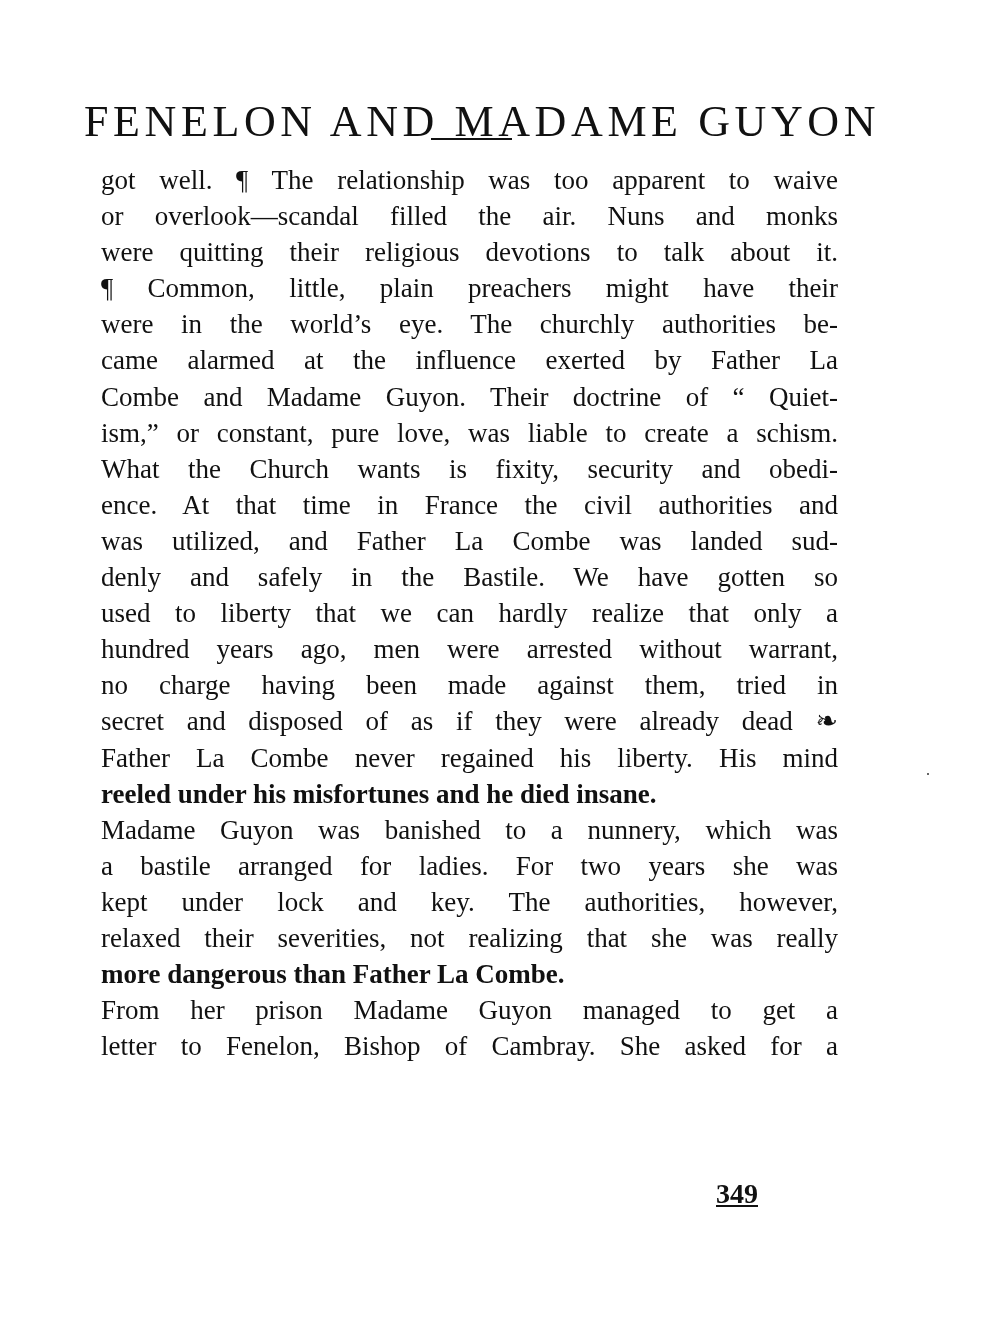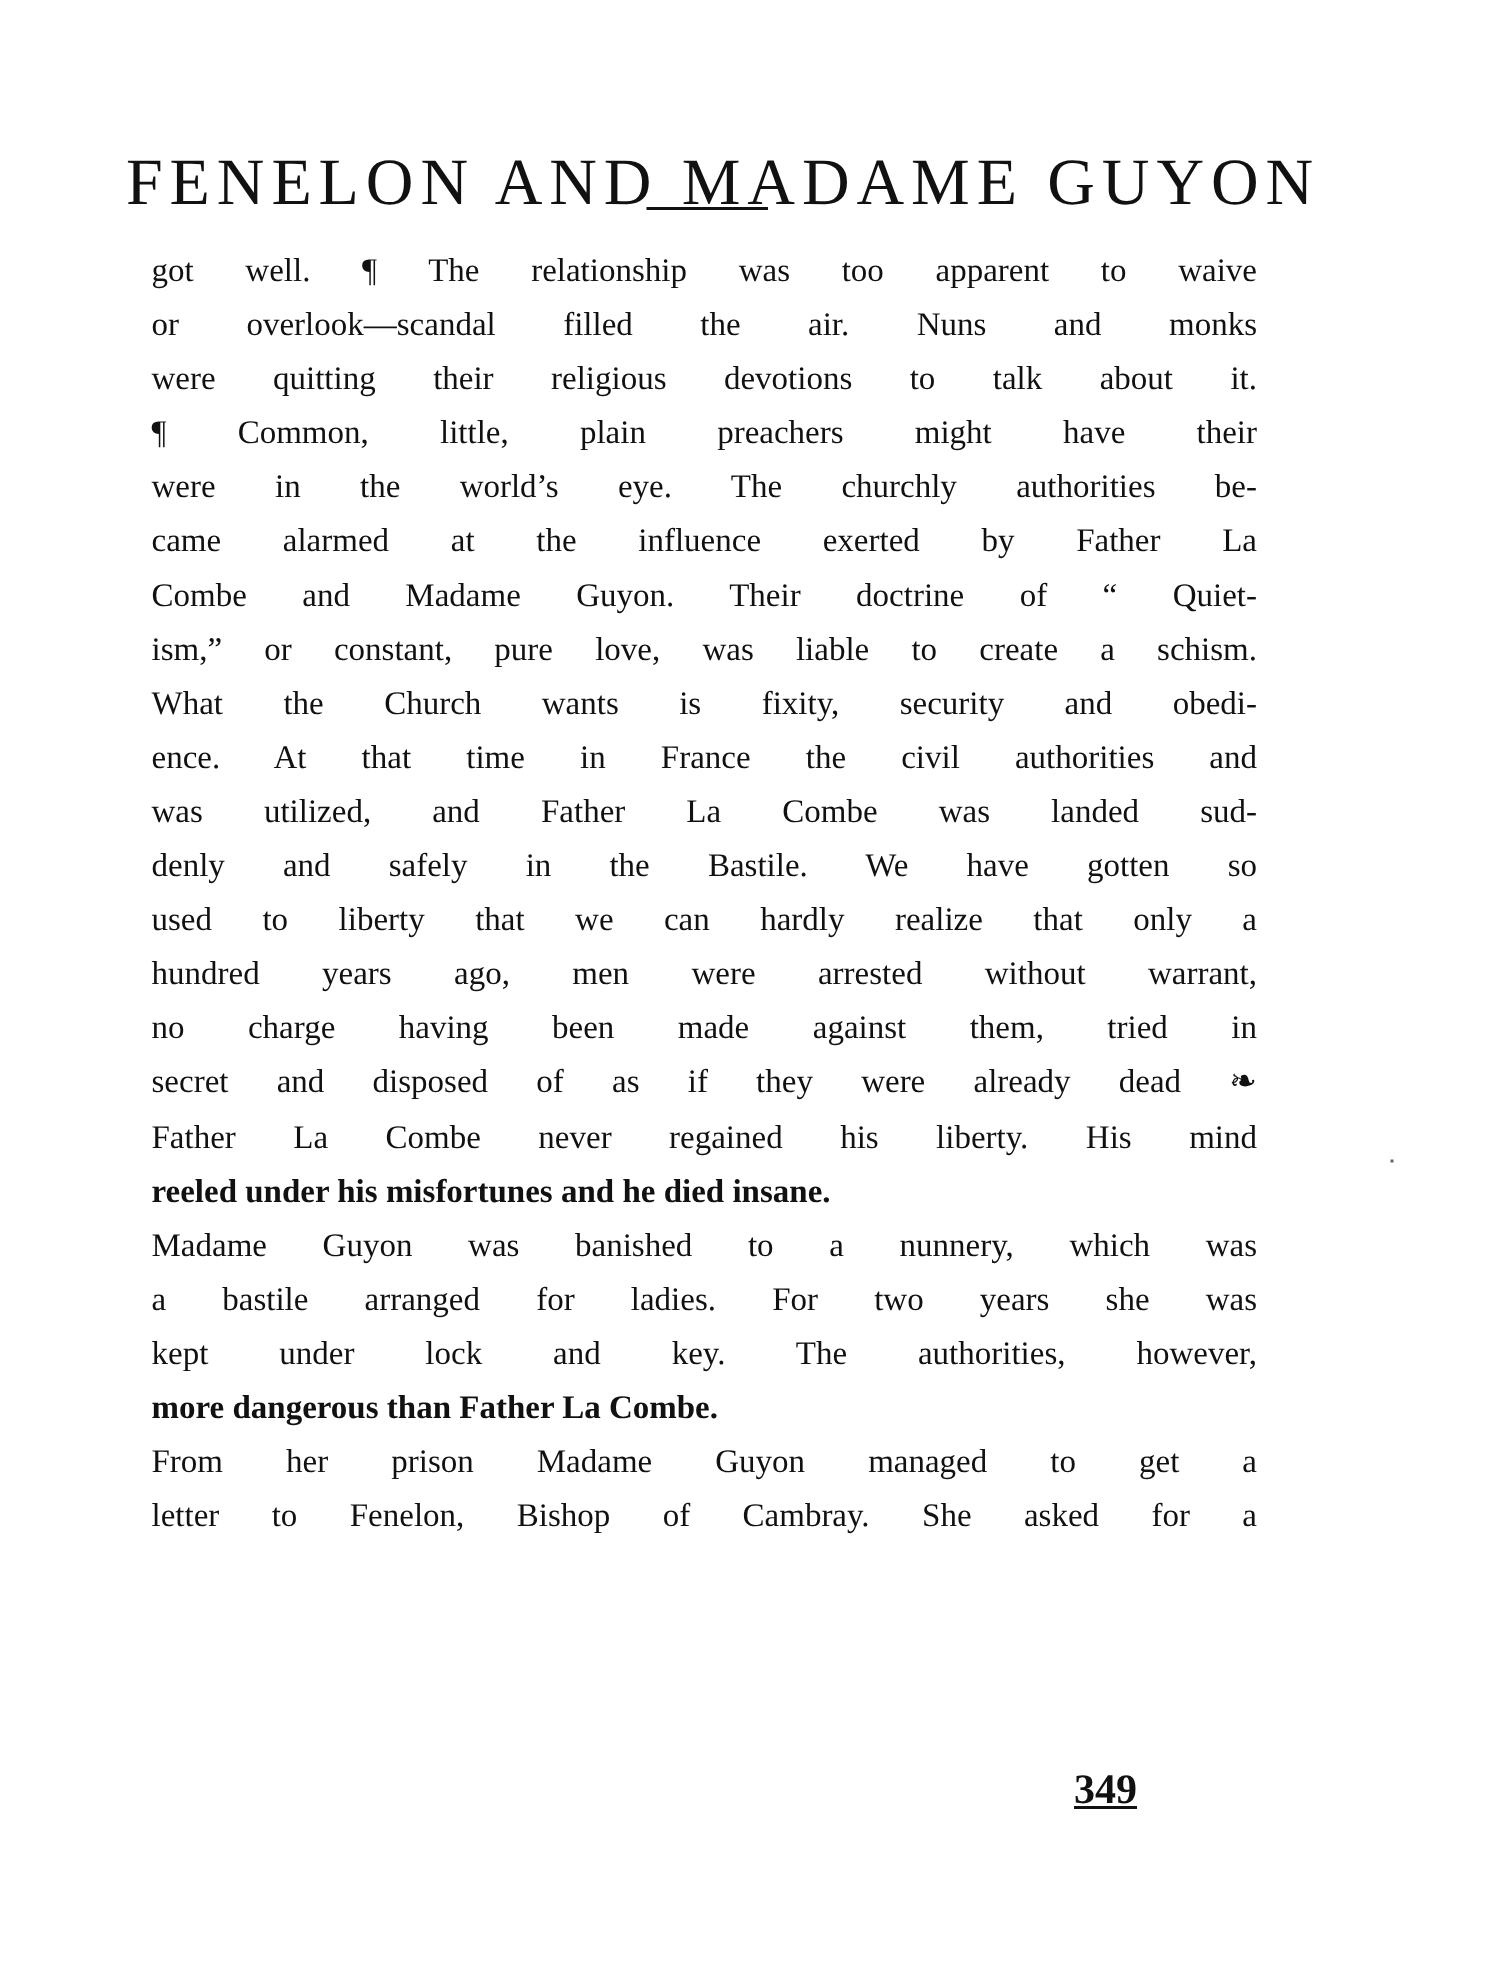--- a/index.html
+++ b/index.html
@@ -1,20 +1,20 @@
 <!DOCTYPE html>
 <html><head>
 <meta charset="utf-8">
 <style>
   html, body { margin:0; padding:0; background:#ffffff; }
   body { width:1000px; height:1325px; position:relative; overflow:hidden; font-family:"Liberation Serif", "DejaVu Serif", serif; color:#111; }
   .header { position:absolute; left:84px; top:84px; width:738px; font-size:44px; letter-spacing:4.6px; white-space:nowrap; line-height:44px;margin-top:16px; }
   .rule { position:absolute; left:431px; top:138px; width:81px; height:2px; background:#111; }
   .body { position:absolute; left:101px; top:162px; width:737px; }
-  .line { height:36.1px; line-height:36px; font-size:22px; white-space:nowrap; text-align:justify; text-align-last:justify; }
+  .line { height:36.1px; line-height:36px; font-size:27px; white-space:nowrap; text-align:justify; text-align-last:justify; }
   .line.last { text-align-last:left;font-weight:bold; }
   .pagenum { position:absolute; left:716px; top:1176px; font-size:28px; font-weight:bold; line-height:36px;text-decoration:underline; }
   .speck { position:absolute; left:927px; top:773px; width:2px; height:2px; background:#666; }
 </style>
 </head>
 <body>
 
 <div class="header">FENELON AND MADAME GUYON</div>
 <div class="rule"></div>
 
@@ -33,19 +33,20 @@
     <div class="line">denly and safely in the Bastile. We have gotten so</div>
     <div class="line">used to liberty that we can hardly realize that only a</div>
     <div class="line">hundred years ago, men were arrested without warrant,</div>
     <div class="line">no charge having been made against them, tried in</div>
     <div class="line">secret and disposed of as if they were already dead ❧</div>
     <div class="line">Father La Combe never regained his liberty. His mind</div>
     <div class="line last">reeled under his misfortunes and he died insane.</div>
     <div class="line">Madame Guyon was banished to a nunnery, which was</div>
     <div class="line">a bastile arranged for ladies. For two years she was</div>
     <div class="line">kept under lock and key. The authorities, however,</div>
+    <div class="line">relaxed their severities, not realizing that she was really</div>
     <div class="line last">more dangerous than Father La Combe.</div>
     <div class="line">From her prison Madame Guyon managed to get a</div>
     <div class="line">letter to Fenelon, Bishop of Cambray. She asked for a</div>
   </div>
 
 <div class="pagenum">349</div>
 <div class="speck"></div>
 
 </body></html>

